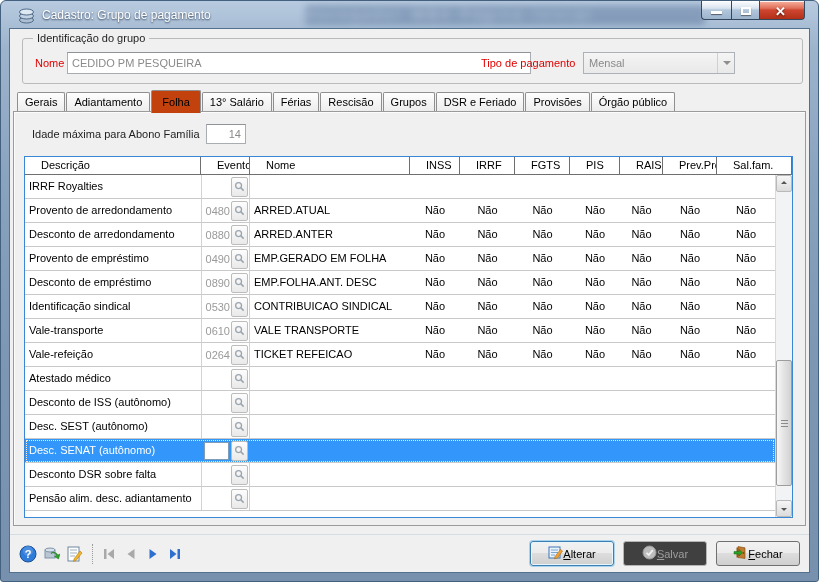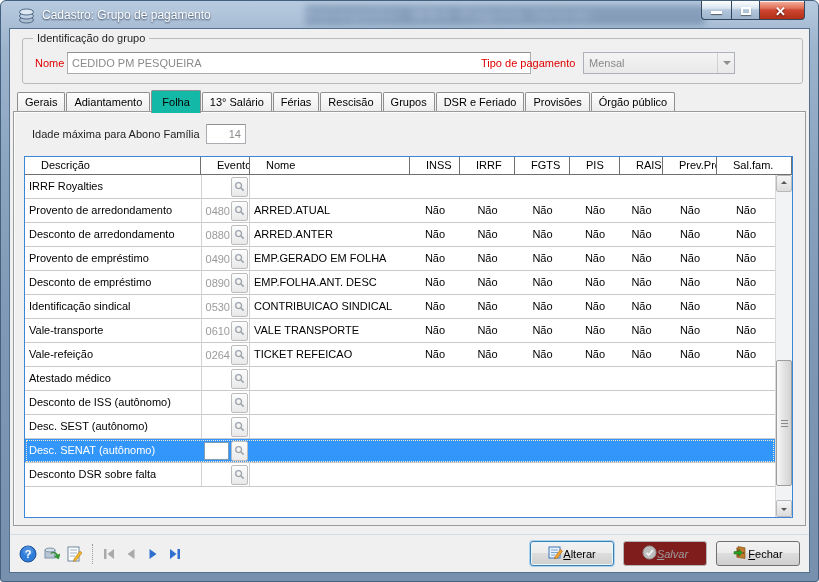--- a/index.html
+++ b/index.html
@@ -53,21 +53,21 @@
     color:#8a8a8a; font-size:11px; line-height:20px; padding-left:5px; }
   .dd-arrow { position:absolute; right:0; top:0; width:17px; height:20px; border-left:1px solid #d0d0d0; }
   .dd-arrow:after { content:""; position:absolute; left:5px; top:8px; border:4px solid transparent;
     border-top-color:#8e8e8e; }
 
   
   .tabstrip { position:absolute; left:7px; top:60px; right:3px; height:23px; display:flex; align-items:flex-end; }
   .tab { height:20px; line-height:19px; padding:0 7px; font-size:11px; color:#000;
     background:linear-gradient(180deg,#fefefe,#ececec); border:1px solid #8f8f8f; border-bottom:none;
     border-radius:2px 2px 0 0; margin-right:1px; cursor:default; }
-  .tab.active { height:23px; line-height:22px; background:#14b8a6; position:relative; z-index:3;
+  .tab.active { height:23px; line-height:22px; background:#c2410c; position:relative; z-index:3;
     padding:0 10px; margin-bottom:-1px; }
   .tabpage { position:absolute; left:3px; top:82px; right:3px; bottom:46px; background:#f0f0f0;
     border:1px solid #9b9b9b; box-shadow:inset 1px 1px 0 #fcfcfc; z-index:1; }
 
   .idade-label { position:absolute; left:18px; top:16px; font-size:11px; color:#1e1e1e; }
   .tb-idade { position:absolute; left:192px; top:12px; width:40px; height:20px; text-align:right; color:#8a8a8a; }
 
   
   .grid { position:absolute; left:10px; top:44px; width:769px; height:362px; background:#fff;
     border:1px solid #3a87d8; }
@@ -112,21 +112,21 @@
     border-top:1px solid #d4dce4; display:flex; align-items:center; }
   .tool-ico { width:18px; height:18px; margin-left:5px; cursor:pointer; }
   .tool-ico:first-child { margin-left:9px; }
   .tsep { width:1px; height:20px; margin:0 7px 0 9px; border-left:1px dotted #9a9a9a; }
   .nav-btn { width:18px; height:18px; margin-right:4px; cursor:pointer; }
   .btn-zone { margin-left:auto; display:flex; gap:9px; padding-right:9px; }
   .wbtn { height:25px; min-width:84px; display:flex; align-items:center; justify-content:center; 
     font-size:11px; color:#000; border:1px solid #707070; border-radius:3px; cursor:pointer;
     background:linear-gradient(180deg,#f2f2f2 0%,#ebebeb 50%,#dddddd 50%,#cfcfcf 100%); }
   .wbtn.focused { border-color:#3c7fb1; box-shadow:0 0 0 1px #a8d2ee, inset 0 0 0 1px #e9f5fd; }
-  .wbtn.disabled { color:#9d9d9d; border-color:#b5b5b5; background:#7f1d1d; cursor:default;font-style:italic; }
+  .wbtn.disabled { color:#9d9d9d; border-color:#b5b5b5; background:#404040; cursor:default; }
   .wbtn u { text-decoration:underline; }
   .bicon { width:15px; height:15px; }
 </style>
 </head>
 <body>
 
 <div class="window">
   <div class="titlebar">
     <span class="app-icon">
       <svg viewBox="0 0 17 17" width="17" height="17">
@@ -427,20 +427,39 @@
               <div class="gcell flag"></div>
               <div class="gcell flag"></div>
               <div class="gcell flag"></div>
               <div class="gcell flag"></div>
               <div class="gcell flag"></div>
               <div class="gcell flag"></div>
               <div class="gcell flag"></div>
             </div>
             <div class="grow">
               <div class="gcell">Desconto DSR sobre falta</div>
+              <div class="cell-evento">
+                <span class="lupa-btn">
+                  <svg viewBox="0 0 12 12" width="11" height="11">
+                    <circle cx="5" cy="5" r="3.2" fill="none" stroke="#9aa4ae" stroke-width="1.4"></circle>
+                    <line x1="7.5" y1="7.5" x2="10.5" y2="10.5" stroke="#9aa4ae" stroke-width="1.6"></line>
+                  </svg>
+                </span>
+              </div>
+              <div class="gcell"></div>
+              <div class="gcell flag"></div>
+              <div class="gcell flag"></div>
+              <div class="gcell flag"></div>
+              <div class="gcell flag"></div>
+              <div class="gcell flag"></div>
+              <div class="gcell flag"></div>
+              <div class="gcell flag"></div>
+            </div>
+            <div class="grow">
+              <div class="gcell">Pensão alim. desc. adiantamento</div>
               <div class="cell-evento">
                 <span class="lupa-btn">
                   <svg viewBox="0 0 12 12" width="11" height="11">
                     <circle cx="5" cy="5" r="3.2" fill="none" stroke="#9aa4ae" stroke-width="1.4"></circle>
                     <line x1="7.5" y1="7.5" x2="10.5" y2="10.5" stroke="#9aa4ae" stroke-width="1.6"></line>
                   </svg>
                 </span>
               </div>
               <div class="gcell"></div>
               <div class="gcell flag"></div>

